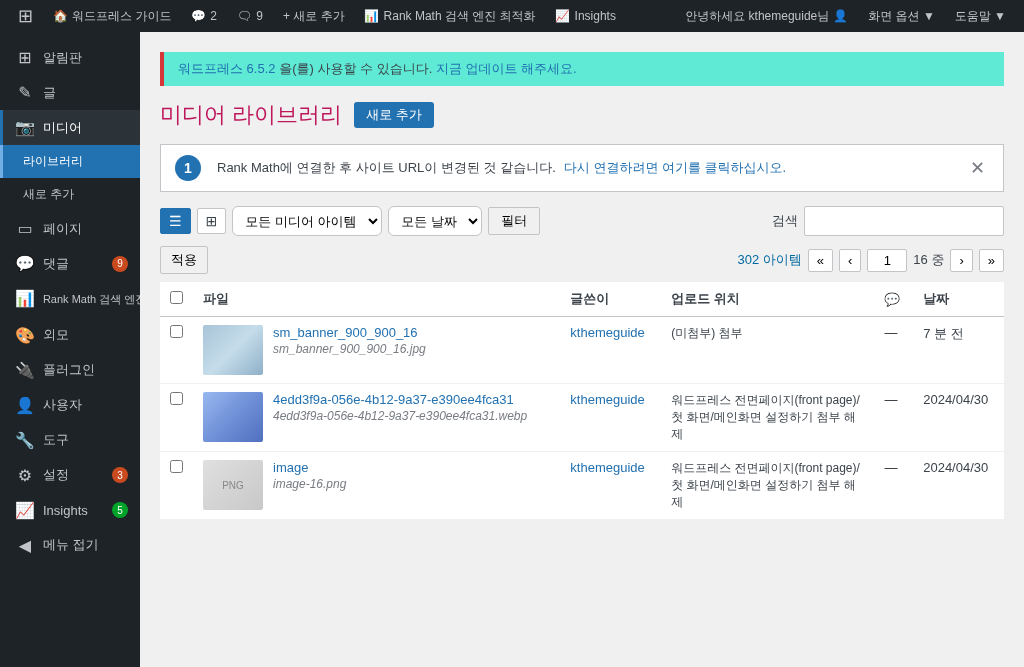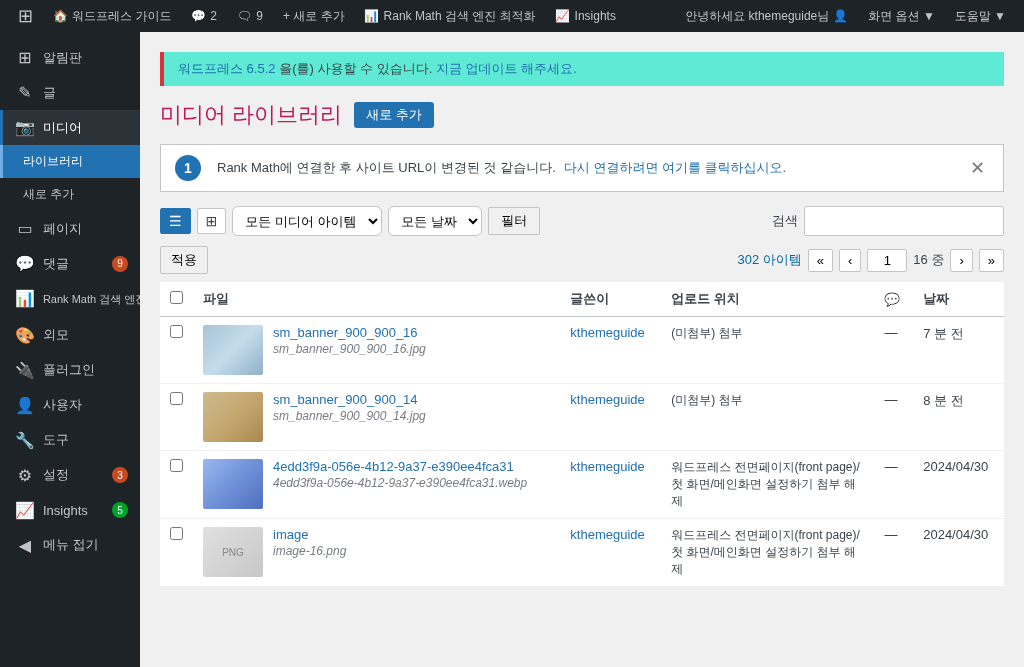--- a/index.html
+++ b/index.html
@@ -475,40 +475,20 @@
         <div>
           <a href="#" class="file-name-link">sm_banner_900_900_16</a>
           <div class="file-sub">sm_banner_900_900_16.jpg</div>
         </div>
       </div>
     </td>
     <td><a href="#" style="color:#2271b1;text-decoration:none;">kthemeguide</a></td>
     <td style="font-size:12px;max-width:200px;">(미첨부) 첨부</td>
     <td class="dash-cell">—</td>
     <td>7 분 전</td>
-  </tr>
-          <tr>
-    <td class="checkbox-col">
-      <input type="checkbox" style="">
-    </td>
-    <td>
-      <div class="file-cell">
-        <div class="thumb-img thumb-banner2">
-          <div style="width:100%;height:100%;background:linear-gradient(135deg,#d0b990 0%,#c5a870 50%,#a88850 100%);"></div>
-        </div>
-        <div>
-          <a href="#" class="file-name-link">sm_banner_900_900_14</a>
-          <div class="file-sub">sm_banner_900_900_14.jpg</div>
-        </div>
-      </div>
-    </td>
-    <td><a href="#" style="color:#2271b1;text-decoration:none;">kthemeguide</a></td>
-    <td style="font-size:12px;max-width:200px;">(미첨부) 첨부</td>
-    <td class="dash-cell">—</td>
-    <td>8 분 전</td>
   </tr>
           <tr>
     <td class="checkbox-col">
       <input type="checkbox" style="">
     </td>
     <td>
       <div class="file-cell">
         <div class="thumb-img thumb-webp">
           <div style="width:100%;height:100%;background:linear-gradient(135deg,#98b8f0 0%,#7090d8 50%,#5070c0 100%);"></div>
         </div>

